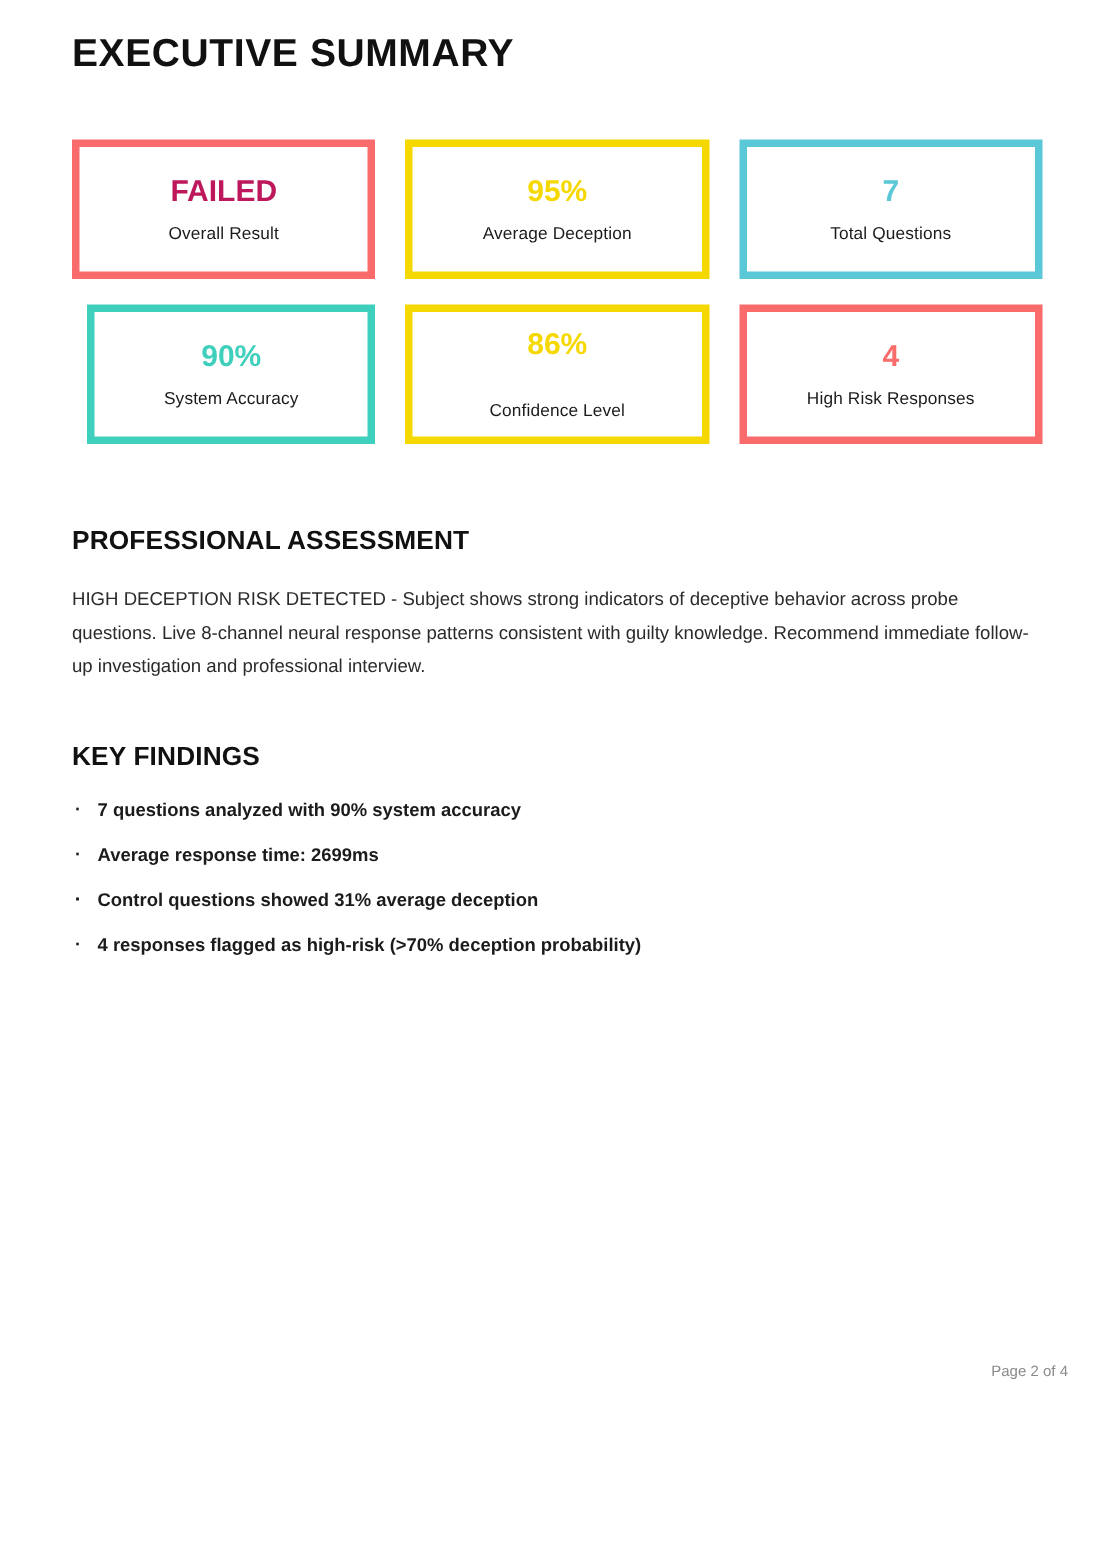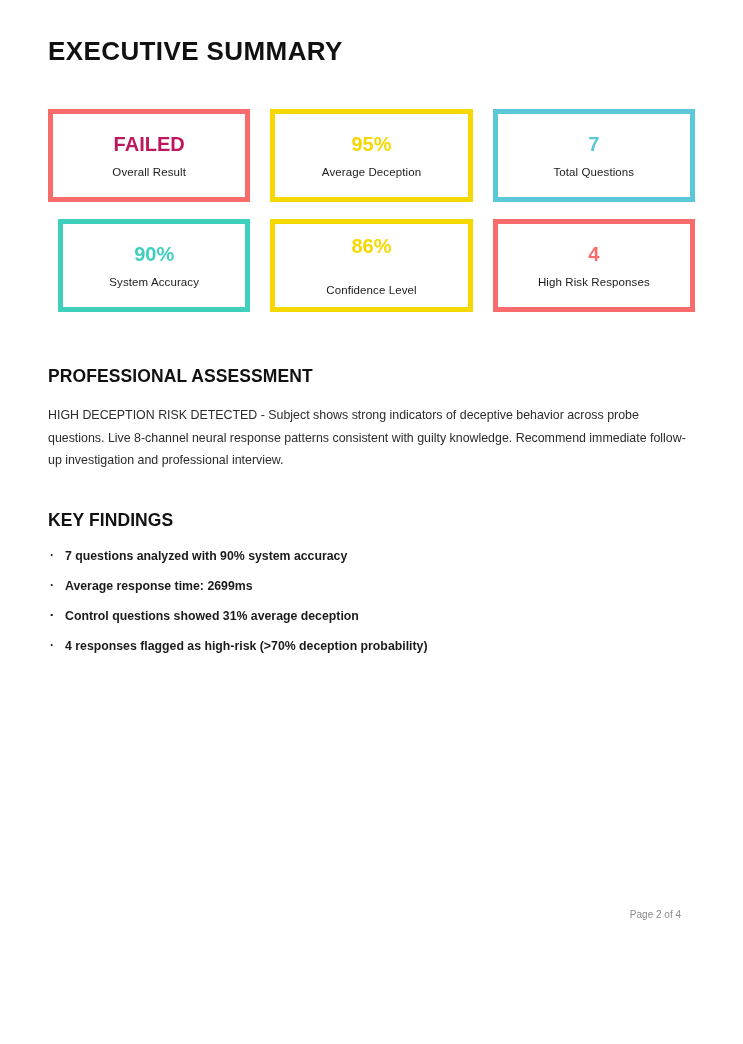--- a/index.html
+++ b/index.html
@@ -13,21 +13,21 @@
     font-family: "Liberation Sans", sans-serif;
     color: #1a1a1a;
     position: relative;
     overflow: hidden;
   }
   .page {
     position: relative;
     width: 743px;
     height: 948px;
     box-sizing: border-box;
-    padding: 16px 48px;
+    padding: 0 48px;
   }
   h1.doc-title {
     font-size: 26px;
     font-weight: bold;
     letter-spacing: 0.4px;
     margin: 0;
     padding-top: 20px;
     color: #111111;
   }
   .cards {
@@ -94,21 +94,21 @@
   }
   .findings-list li .bullet {
     position: absolute;
     left: 2px;
     top: -1px;
     font-size: 12px;
     line-height: 1.25;
   }
   .page-footer {
     position: absolute;
-    right: 62px;
+    right: 31px;
     bottom: 28px;
     font-size: 10px;
     color: #8a8a8a;
     margin-top: 36px;
   }
 </style>
 </head>
 <body>
 
 <div class="page">

